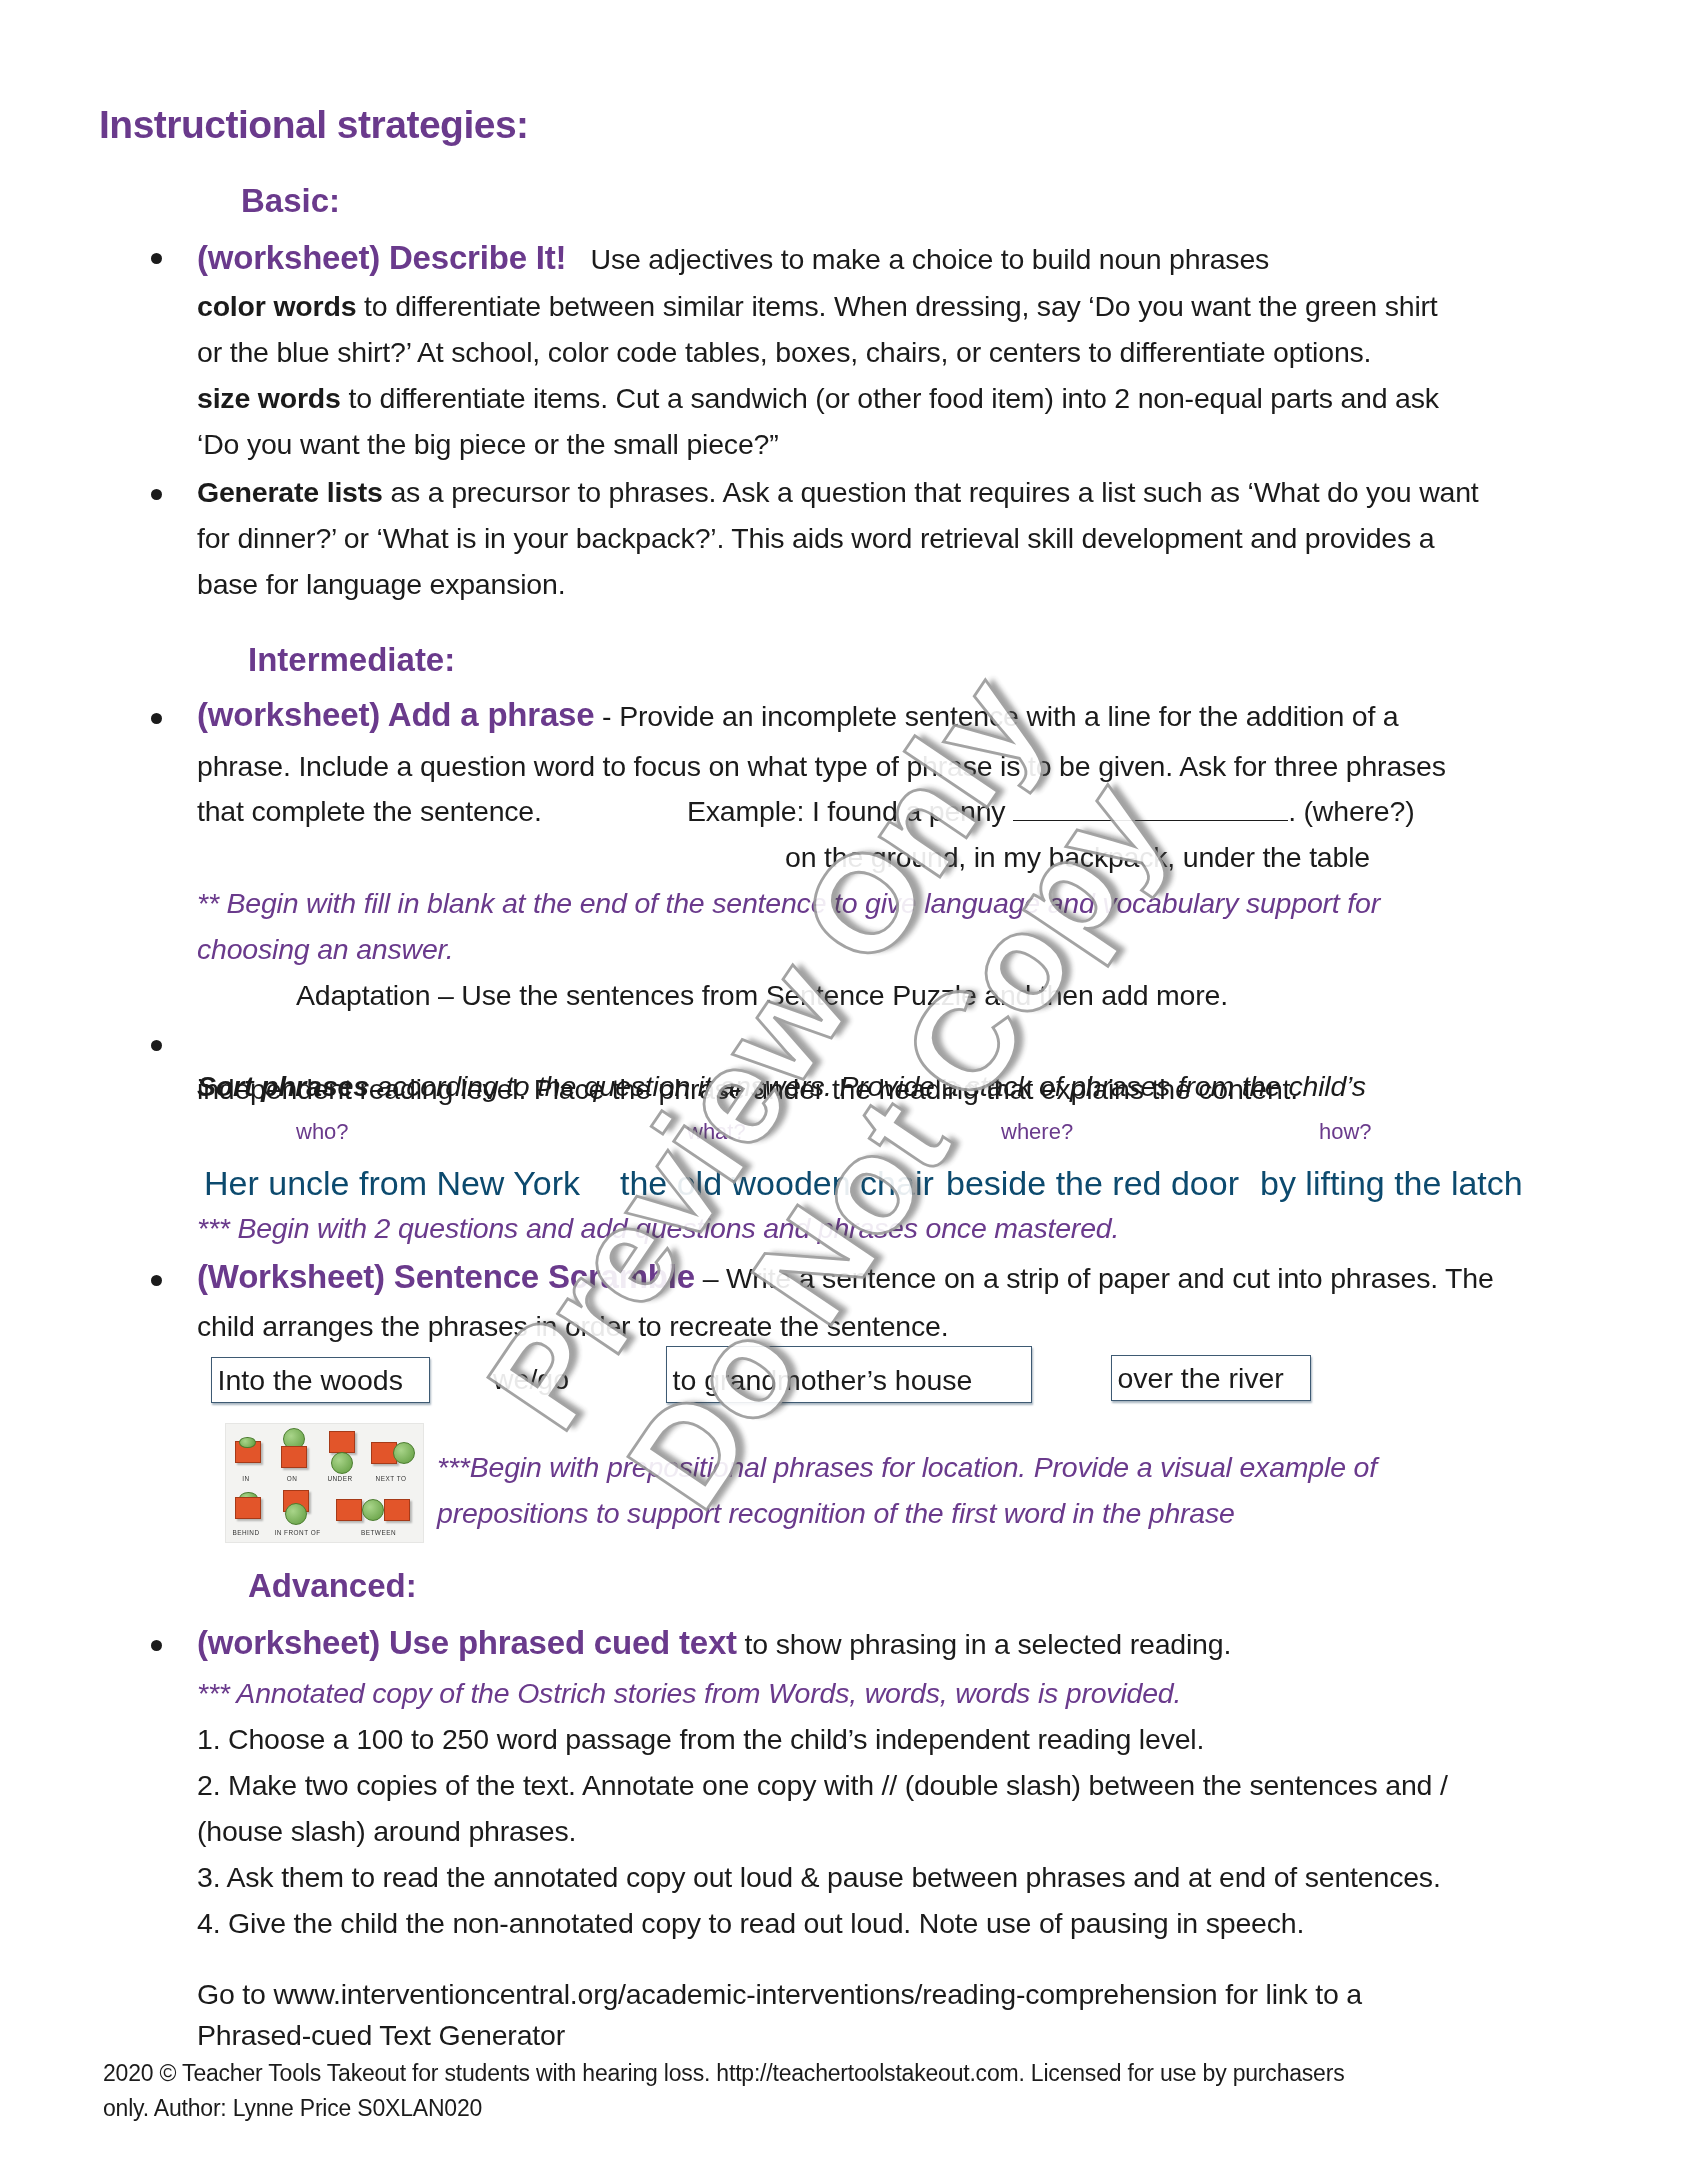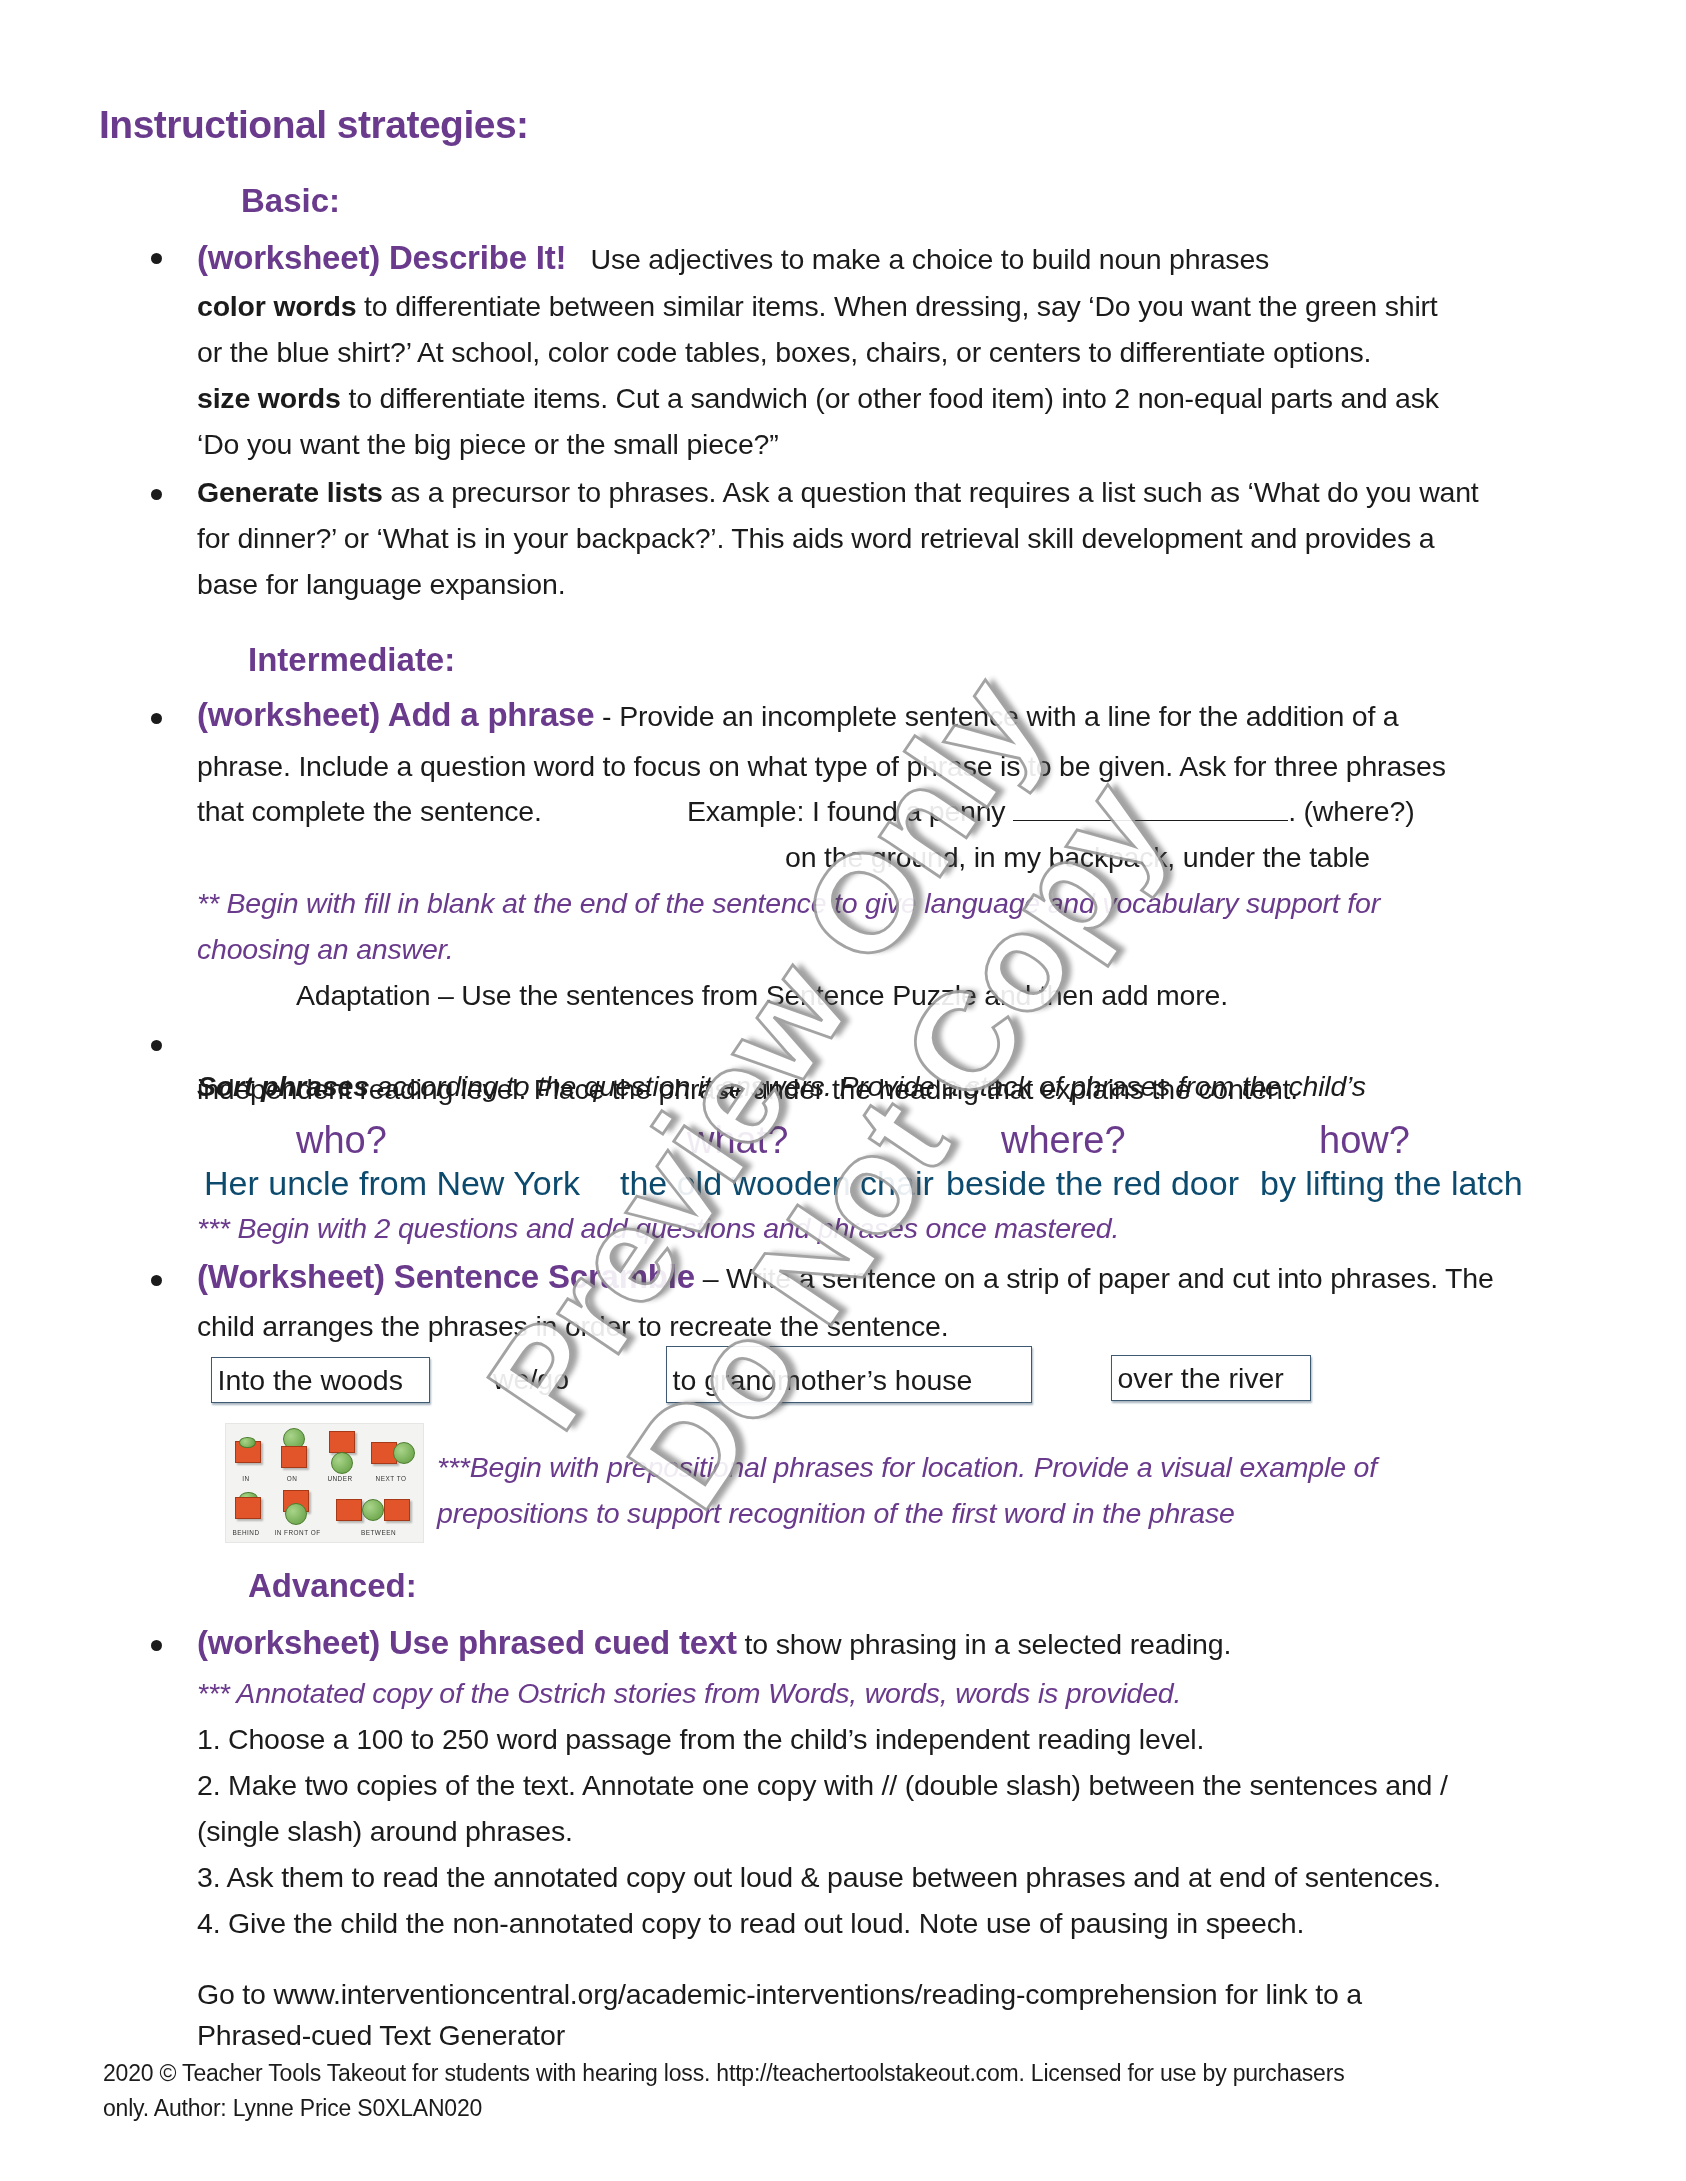--- a/index.html
+++ b/index.html
@@ -7,21 +7,21 @@
          font-family: "Liberation Sans", "DejaVu Sans", sans-serif; color: #1b1b1b; }
   .page { position: absolute; left: 0; top: 0; width: 1525px; height: 2182px; }
   .h1 { position: absolute; left: 99px; top: 103px; font-size: 39px; font-weight: bold; color: #6a3a8c; letter-spacing: -0.5px; }
   .h2 { position: absolute; font-size: 33px; font-weight: bold; color: #6a3a8c; }
   .line { position: absolute; left: 197px; font-size: 28.5px; line-height: 37px; white-space: nowrap; letter-spacing: -0.2px; }
   .bullet { position: absolute; left: 151px; width: 11px; height: 11px; border-radius: 50%; background: #1b1b1b; }
   .lead-purple { color: #6a3a8c; font-weight: bold; font-size: 33px; }
   .bold { font-weight: bold; }
   .italic-purple { color: #6a3a8c; font-style: italic; }
   .blank { display: inline-block; width: 275px; border-bottom: 1.8px solid #1b1b1b; height: 26px; vertical-align: baseline; }
-  .col-head { position: absolute; font-size: 38px; color: #6a3a8c; }
+  .col-head { position: absolute; font-size: 22px; color: #6a3a8c; }
   .col-item { position: absolute; font-size: 34px; color: #0c4a6e; white-space: nowrap; }
   .phrase-box { position: absolute; border: 1.8px solid #3e5a73; font-size: 28.5px; line-height: 37px; padding: 3.7px 5.5px; white-space: nowrap; box-shadow: 0.9px 1.8px 1.8px rgba(62,90,115,0.45); background: transparent; }
   .phrase-plain { position: absolute; font-size: 28.5px; line-height: 37px; white-space: nowrap; }
   .prep-img { position: absolute; left: 225px; top: 1423px; width: 197px; height: 118px; background: #f3f3f1; border: 0.9px solid #e6e6e4; }
   .prep-cell { position: absolute; width: 40px; text-align: center; font-size: 6.4px; color: #333; letter-spacing: 0.5px; }
   .cube { position: absolute; width: 24px; height: 20px; background: #e2552a; border: 0.9px solid #a63a18; box-shadow: 1.8px 1.8px 1.8px rgba(0,0,0,0.25); }
   .ball { position: absolute; width: 20px; height: 20px; border-radius: 50%; background: radial-gradient(circle at 35% 35%, #a9d58a, #5e9a3d); border: 0.9px solid #4b7d2f; }
   .footer { position: absolute; left: 103px; font-size: 23px; line-height: 33px; white-space: nowrap; letter-spacing: -0.2px; }
   .wm { position: absolute; font-size: 138px; font-weight: bold; color: #ffffff;
         -webkit-text-stroke: 2.8px #9a9a9a; text-shadow: 5.5px 5.5px 5.5px rgba(70,70,70,0.55);
@@ -136,21 +136,21 @@
 
   <div class="h2" style="left:248px; top:1567px;">Advanced:</div>
 
   <div class="bullet" style="top:1640px;"></div>
   <div class="line" style="top:1624px;">
     <span class="lead-purple">(worksheet) Use phrased cued text</span><span> to show phrasing in a selected reading.</span>
   </div>
   <div class="line italic-purple" style="top:1675px;">*** Annotated copy of the Ostrich stories from Words, words, words is provided.</div>
   <div class="line" style="top:1721px;">1. Choose a 100 to 250 word passage from the child’s independent reading level.</div>
   <div class="line" style="top:1767px;">2. Make two copies of the text. Annotate one copy with // (double slash) between the sentences and /</div>
-  <div class="line" style="top:1813px;">(single slash) around phrases.</div>
+  <div class="line" style="top:1813px;">(house slash) around phrases.</div>
   <div class="line" style="top:1859px;">3.  Ask them to read the annotated copy out loud &amp; pause between phrases and at end of sentences.</div>
   <div class="line" style="top:1905px;">4.  Give the child the non-annotated copy to read out loud. Note use of pausing in speech.</div>
 
   <div class="line" style="top:1976px;">Go to www.interventioncentral.org/academic-interventions/reading-comprehension for link to a</div>
   <div class="line" style="top:2017px;">Phrased-cued Text Generator</div>
 
   <div class="footer" style="top:2057px;">2020 © Teacher Tools Takeout for students with hearing loss. http://teachertoolstakeout.com. Licensed for use by purchasers</div>
   <div class="footer" style="top:2092px;">only. Author: Lynne Price  S0XLAN020</div>
 
   <div class="wm" style="left:331px; top:973px; transform: rotate(-56deg);">Preview Only</div>

